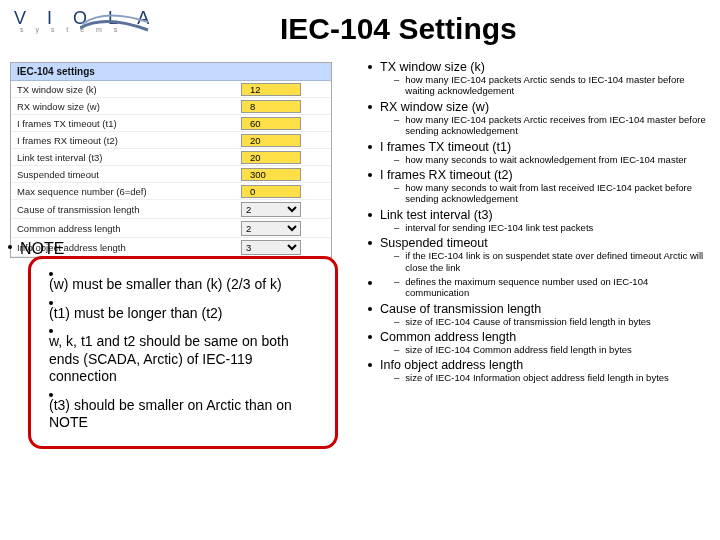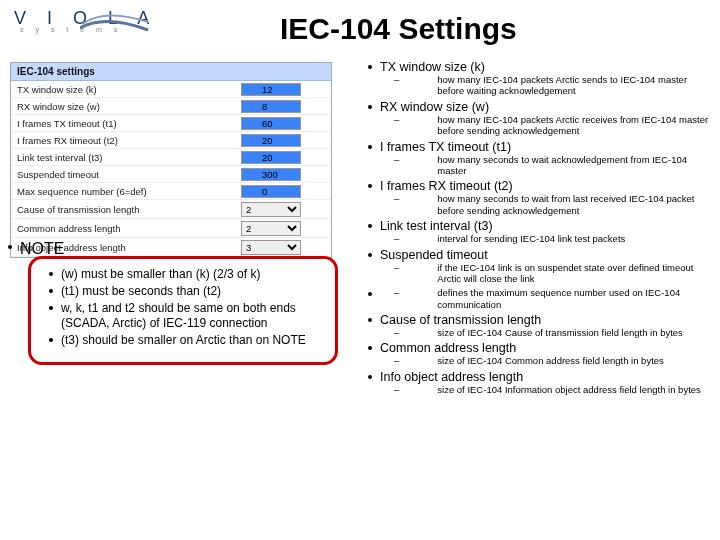--- a/index.html
+++ b/index.html
@@ -8,37 +8,37 @@
   .logo { position: absolute; top: 8px; left: 14px; display: flex; align-items: center; gap: 6px; }
   .logo-v { font-size: 18px; font-weight: 300; letter-spacing: 8px; color: #1a3a6e; }
   .logo-sub { font-size: 7px; letter-spacing: 5px; color: #888; position: absolute; top: 26px; left: 20px; }
   .logo-swoosh { position: absolute; top: 6px; left: 80px; width: 70px; height: 30px; }
   .title { position: absolute; top: 12px; left: 280px; font-size: 30px; font-weight: 700; color: #000; }
   .screenshot { position: absolute; top: 62px; left: 10px; width: 322px; border: 1px solid #aaa; font-size: 9.5px; background: #fff; }
   .ss-head { background: #C3D9FF; padding: 3px 6px; font-weight: 700; color: #111; font-size: 10px; border-bottom: 1px solid #a4b8d8; }
   .ss-table { width: 100%; border-collapse: collapse; }
   .ss-table td { padding: 1.5px 6px; border-bottom: 1px solid #eee; }
   .ss-table td:first-child { width: 70%; color: #222; }
-  .ss-table input { width: 60px; font-size: 9.5px; padding: 0 20px; border: 1px solid #999; background: #3b82f6; text-align: left; }
+  .ss-table input { width: 60px; font-size: 9.5px; padding: 0 8px; border: 1px solid #999; background: #fde047; text-align: left; }
   .ss-table select { width: 60px; font-size: 9.5px; border: 1px solid #999; }
   .note-wrap { position: absolute; top: 240px; left: 8px; width: 340px; font-size: 11px; color: #000; }
   .note-outer { display: flex; }
   .dot { display: inline-block; width: 4px; height: 4px; background: #000; border-radius: 50%; margin: 5px 8px 0 0; flex: 0 0 auto; }
   .note-box { border: 3px solid #c00; border-radius: 14px; padding: 8px 14px 12px 14px; width: 310px; margin-left: 20px; margin-top: -2px; }
   .note-box ul { list-style: none; margin-left: 4px; }
-  .note-box li { display: flex; font-size: 12px; line-height: 1.25; margin-bottom: 2px; }
+  .note-box li { display: flex; font-size: 14px; line-height: 1.25; margin-bottom: 2px; flex-direction: column; }
   .note-box li .dot { margin-top: 5px; }
   .right { position: absolute; top: 60px; left: 368px; width: 342px; font-size: 10.5px; color: #000; }
   .r-item { display: flex; margin-bottom: 2px; }
   .r-item .dot { margin-top: 5px; }
   .r-item-body { flex: 1; }
   .r-title { font-size: 12.5px; }
   .r-sub { display: flex; margin: 0 0 1px 14px; font-size: 9.5px; line-height: 1.2; }
   .r-sub .dash { margin: 0 6px 0 0; }
-  .r-sub .txt { flex: 1; margin-left: 32px; }
+  .r-sub .txt { flex: 1; }
 </style>
 </head>
 <body>
 <div class="page">
 
 <div class="logo">
   <span class="logo-v">V I O L A</span>
 </div>
 <span class="logo-sub">s y s t e m s</span>
 <svg class="logo-swoosh" viewBox="0 0 70 30">
@@ -102,21 +102,21 @@
     <span class="nt" style="font-size:16px">NOTE</span>
   </div>
   <div class="note-box">
     <ul id="note-list">
           <li>
             <span class="dot"></span>
             <span>(w) must be smaller than (k) (2/3 of k)</span>
           </li>
           <li>
             <span class="dot"></span>
-            <span>(t1) must be seconds than (t2)</span>
+            <span>(t1) must be longer than (t2)</span>
           </li>
           <li>
             <span class="dot"></span>
             <span>w, k, t1 and t2 should be same on both ends (SCADA, Arctic) of IEC-119 connection</span>
           </li>
           <li>
             <span class="dot"></span>
             <span>(t3) should be smaller on Arctic than on NOTE</span>
           </li>
         </ul>

